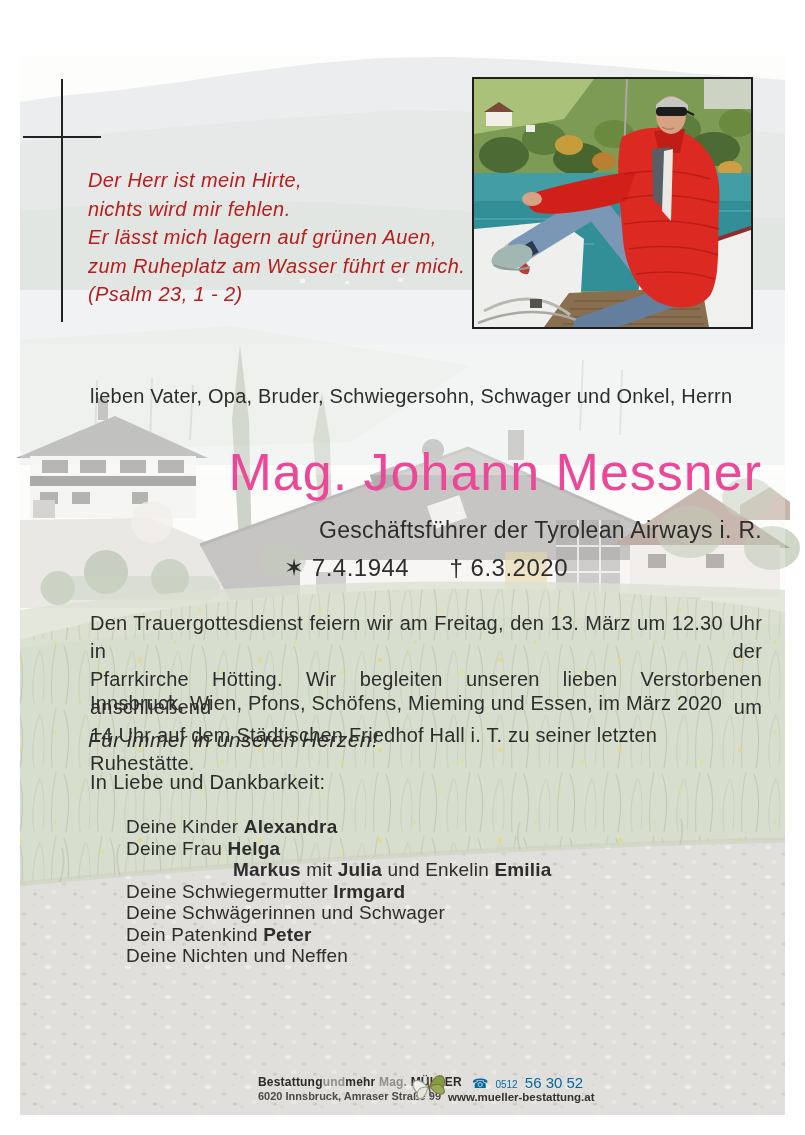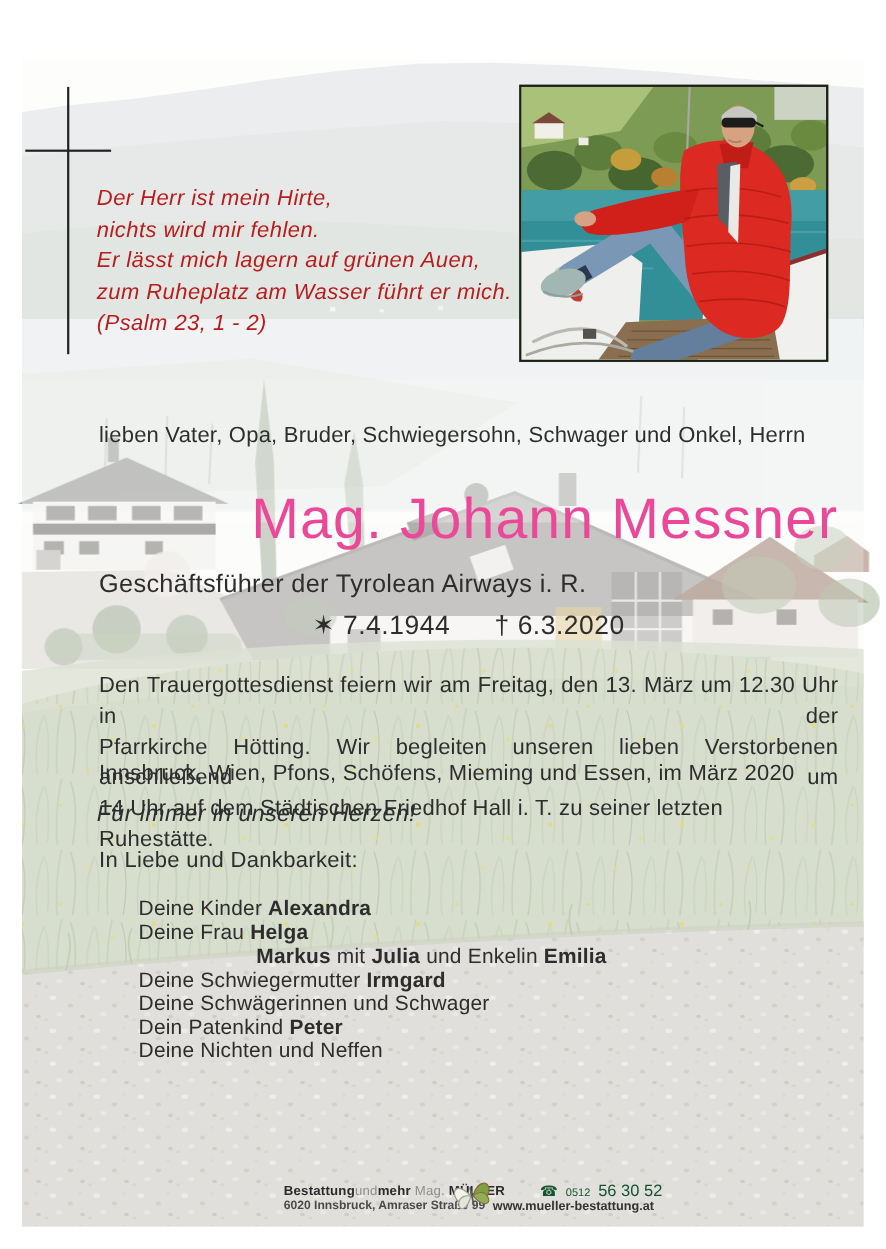--- a/index.html
+++ b/index.html
@@ -16,37 +16,37 @@
          box-sizing:border-box;background:#7d9b55;}
   .photo svg{display:block;width:100%;height:100%;}
   
   .psalm{left:88px;top:166px;font-size:20px;line-height:28.5px;font-style:italic;
          color:#b91c1c;letter-spacing:.4px;}
   .col{left:90px;width:672px;}
   .intro{top:382px;font-size:20px;line-height:28px;letter-spacing:.2px;}
   .line.stretch{text-align:justify;text-align-last:justify;}
   .title{top:444px;font-size:52px;line-height:56px;text-align:right;color:#ec4899;
          letter-spacing:1px;font-weight:400;}
-  .subtitle{top:517px;font-size:23px;text-align:left;letter-spacing:.3px;}
+  .subtitle{top:517px;font-size:23px;text-align:right;letter-spacing:.3px;}
   .dates{top:554px;font-size:24px;text-align:center;letter-spacing:.5px;}
   .dates .gap{display:inline-block;width:26px;}
   .dates .sym{font-weight:500;}
   .funeral{top:609px;font-size:20px;line-height:28px;letter-spacing:.2px;}
   .cities{top:692px;font-size:20px;letter-spacing:.2px;}
   .farewell{left:88px;top:728px;font-size:21px;font-style:italic;letter-spacing:.4px;}
   .gratitude{left:90px;top:771px;font-size:20px;letter-spacing:.3px;}
   .family{left:126px;top:816px;font-size:19px;line-height:21.5px;letter-spacing:.2px;}
   .family .indent{padding-left:107px;}
   .seg-bold{font-weight:bold;}
-  .seg-light{font-weight:normal;color:#8f8f8a;}
+  .seg-light{font-weight:bold;color:#8f8f8a;}
   
   .f-brand{left:258px;top:1075px;font-size:12px;letter-spacing:.2px;color:#2a2a2a;}
   .f-addr{left:258px;top:1090px;font-size:11px;font-weight:600;color:#4a4a4a;}
   .butterfly{left:412px;top:1071px;width:36px;height:32px;}
-  .f-phone{left:491px;top:1074px;font-size:15px;color:#14532d;}
+  .f-phone{left:472px;top:1074px;font-size:15px;color:#0369a1;}
   .f-phone .ph-icon{font-size:13px;margin-right:3px;}
   .f-phone .ph-prefix{font-size:10px;margin-right:3px;}
   .f-web{left:448px;top:1091px;font-size:11.5px;font-weight:600;color:#333;}
 </style>
 </head>
 <body>
 
 <svg id="backdrop" viewBox="0 0 805 1135" xmlns="http://www.w3.org/2000/svg" aria-hidden="true">
   <defs>
     <pattern id="grass" width="46" height="64" patternUnits="userSpaceOnUse">

